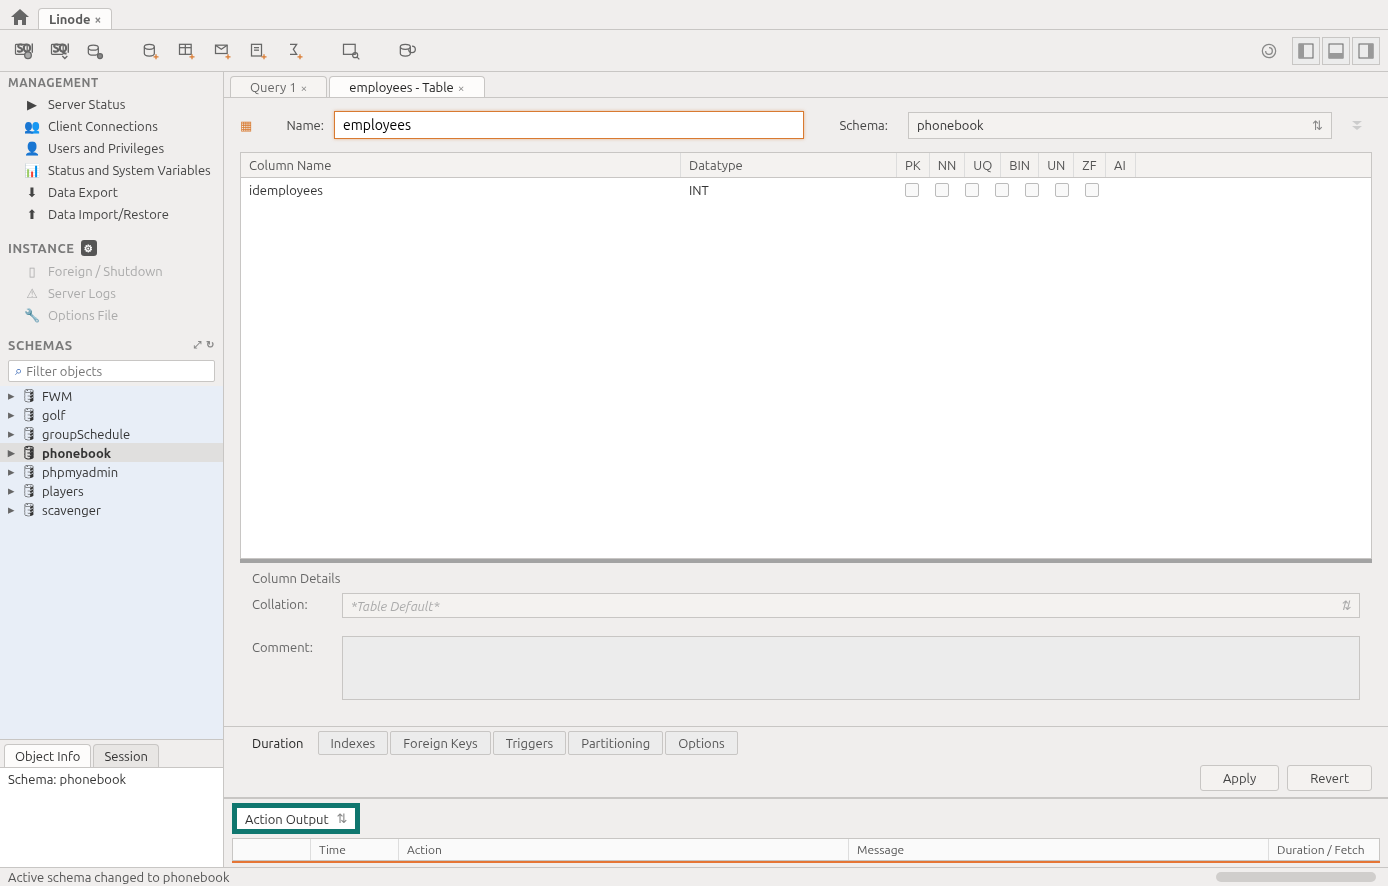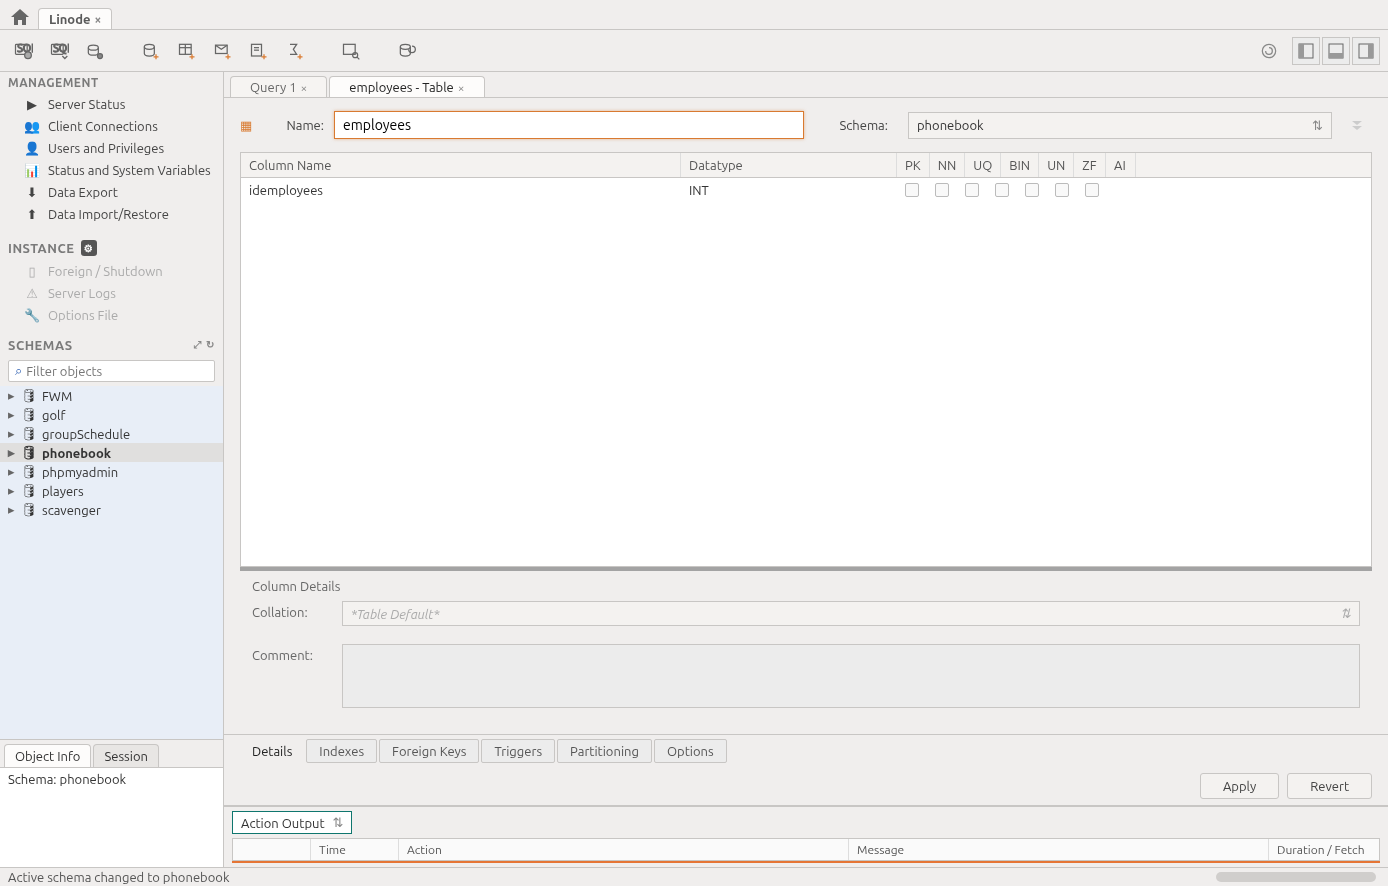--- a/index.html
+++ b/index.html
@@ -77,21 +77,21 @@
 .details-row textarea { flex: 1; border: 1px solid #c8c6c4; background: #ececec; height: 64px; resize: none; padding: 4px; }
 
 .bottom-tabs { display: flex; padding: 4px 16px; gap: 0; border-top: 1px solid #c8c6c4; background: #f0eeed; }
 .bottom-tabs .bttab { padding: 4px 12px; border: 1px solid #c8c6c4; background: #ececec; cursor: pointer; color: #555; border-radius: 2px; margin-right: 2px; }
 .bottom-tabs .bttab.active { background: #f0eeed; border: none; color: #222; padding: 5px 12px; }
 
 .action-row { display: flex; justify-content: flex-end; padding: 6px 16px; gap: 8px; }
 .btn { padding: 5px 22px; border: 1px solid #c8c6c4; background: #f4f2f0; cursor: pointer; border-radius: 3px; color: #444; }
 
 .output-panel { border-top: 2px solid #c8c6c4; background: #f0eeed; padding: 4px 8px; }
-.output-select { border: 1px solid #0f766e; background: #fff; padding: 3px 8px; display: inline-flex; align-items: center; gap: 8px; cursor: pointer; }
+.output-select { border: 5px solid #0f766e; background: #fff; padding: 3px 8px; display: inline-flex; align-items: center; gap: 8px; cursor: pointer; }
 .output-header { display: flex; border: 1px solid #c8c6c4; background: #fafafa; margin-top: 4px; }
 .output-header div { padding: 4px 8px; border-right: 1px solid #ddd; color: #555; font-size: 12px; }
 .output-header .o-blank { flex: 0 0 78px; }
 .output-header .o-time { flex: 0 0 88px; }
 .output-header .o-action { flex: 0 0 450px; }
 .output-header .o-msg { flex: 1; }
 .output-header .o-dur { flex: 0 0 110px; border-right:none; }
 .orange-bar { height: 2px; background: #e57535; }
 
 .status-bar { background: #f0eeed; border-top: 1px solid #c8c6c4; padding: 2px 8px; color: #555; font-size: 13px; display:flex; justify-content: space-between; align-items:center; }
@@ -380,21 +380,21 @@
           <span style="color:#aaa">⇅</span>
         </div>
       </div>
       <div class="details-row">
         <span class="dlbl">Comment:</span>
         <textarea style=""></textarea>
       </div>
     </div>
 
     <div class="bottom-tabs">
-      <div class="bttab active">Details</div>
+      <div class="bttab active">Duration</div>
       <div class="bttab">Indexes</div>
       <div class="bttab">Foreign Keys</div>
       <div class="bttab">Triggers</div>
       <div class="bttab">Partitioning</div>
       <div class="bttab">Options</div>
     </div>
 
     <div class="action-row">
       <button class="btn">Apply</button>
       <button class="btn">Revert</button>

